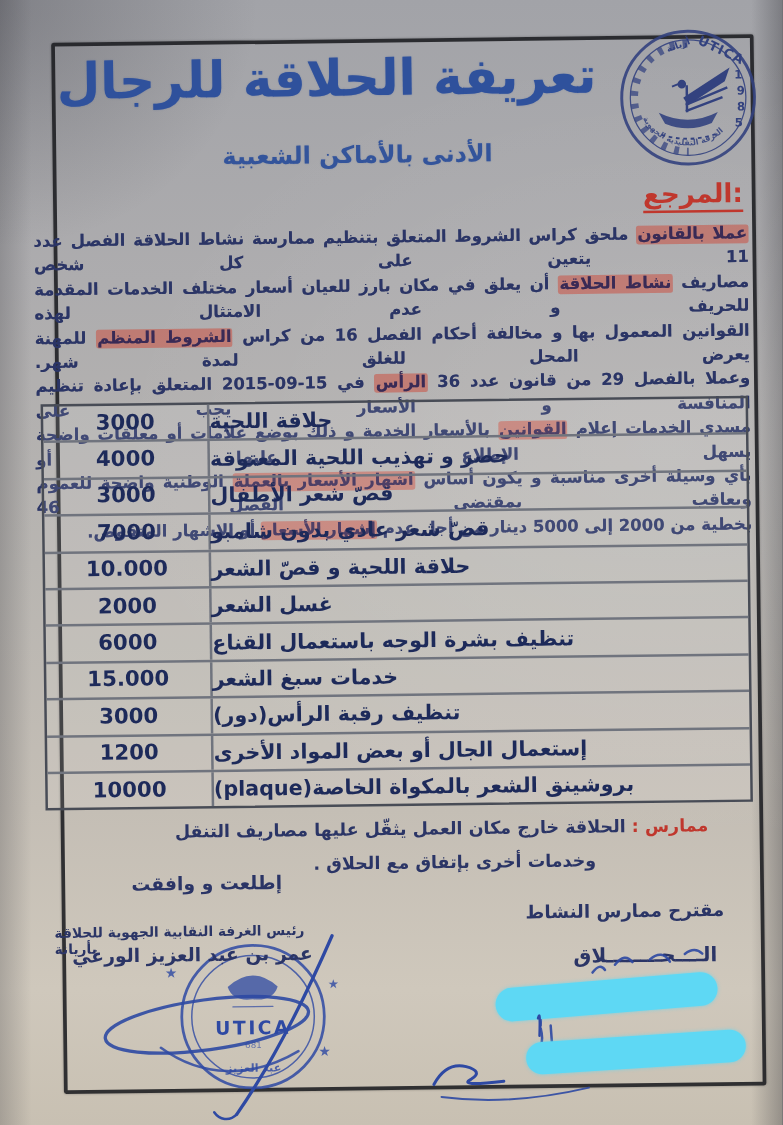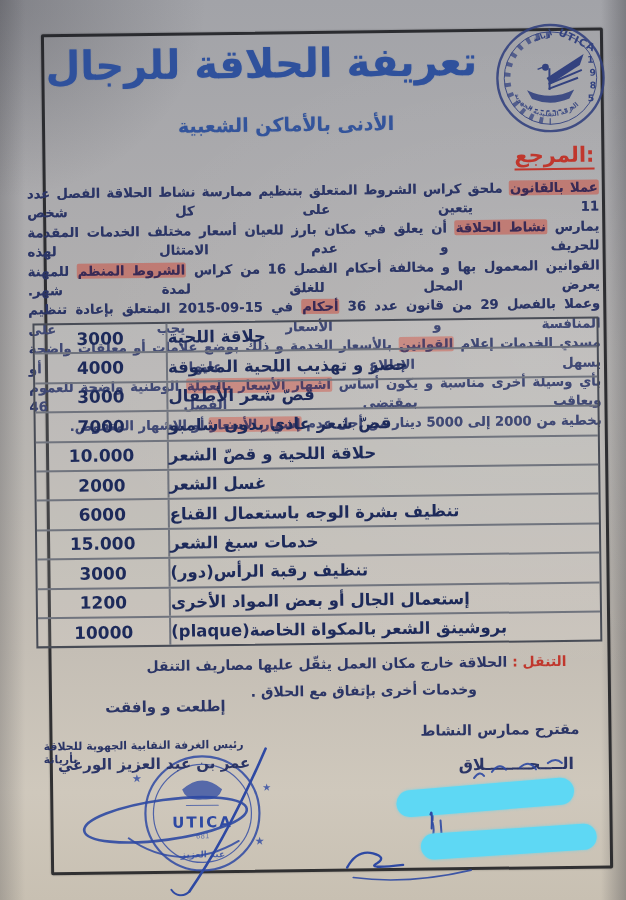--- a/index.html
+++ b/index.html
@@ -112,23 +112,23 @@
       </svg>
     </div>
 
     <div class="title">تعريفة الحلاقة للرجال</div>
     <div class="subtitle">الأدنى بالأماكن الشعبية</div>
 
     <div class="ref-label">المرجع:</div>
 
     <div class="para">
       <div class="line"><span></span><span class="hl">عملا بالقانون</span><span> ملحق كراس الشروط المتعلق بتنظيم ممارسة نشاط الحلاقة الفصل عدد 11 يتعين على كل شخص</span></div>
-      <div class="line"><span>يمارس </span><span class="hl">نشاط الحلاقة</span><span> أن يعلق في مكان بارز للعيان أسعار مختلف الخدمات المقدمة للحريف و عدم الامتثال لهذه</span></div>
+      <div class="line"><span>مصاريف </span><span class="hl">نشاط الحلاقة</span><span> أن يعلق في مكان بارز للعيان أسعار مختلف الخدمات المقدمة للحريف و عدم الامتثال لهذه</span></div>
       <div class="line"><span>القوانين المعمول بها و مخالفة أحكام الفصل 16 من كراس </span><span class="hl">الشروط المنظم</span><span> للمهنة يعرض المحل للغلق لمدة شهر.</span></div>
-      <div class="line"><span>وعملا بالفصل 29 من قانون عدد 36 </span><span class="hl">أحكام</span><span> في 15-09-2015 المتعلق بإعادة تنظيم المنافسة و الأسعار يجب على</span></div>
+      <div class="line"><span>وعملا بالفصل 29 من قانون عدد 36 </span><span class="hl">الرأس</span><span> في 15-09-2015 المتعلق بإعادة تنظيم المنافسة و الأسعار يجب على</span></div>
       <div class="line"><span>مسدي الخدمات إعلام </span><span class="hl">القوانين</span><span> بالأسعار الخدمة و ذلك بوضع علامات أو معلقات واضحة يسهل الإطلاع عليها أو</span></div>
       <div class="line"><span>بأي وسيلة أخرى مناسبة و يكون أساس </span><span class="hl">اشهار الأسعار بالعملة</span><span> الوطنية واضحة للعموم ويعاقب بمقتضى الفصل 46</span></div>
       <div class="line lastline"><span>بخطية من 2000 إلى 5000 دينار من أجل عدم </span><span class="hl">إشهار الأسعار</span><span> أو الإشهار المنقوص.</span></div>
     </div>
 
     <div class="ptable">
       <div class="prow">
           <div class="pcell">3000</div>
           <div class="scell">حلاقة  اللحية</div>
         </div>
@@ -167,21 +167,21 @@
       <div class="prow">
           <div class="pcell">1200</div>
           <div class="scell">إستعمال الجال أو بعض المواد الأخرى</div>
         </div>
       <div class="prow">
           <div class="pcell">10000</div>
           <div class="scell">بروشينق الشعر بالمكواة الخاصة(plaque)</div>
         </div>
     </div>
 
-    <div class="note1"><span class="red">التنقل :</span><span> الحلاقة خارج مكان العمل يثقّل عليها مصاريف التنقل</span></div>
+    <div class="note1"><span class="red">ممارس :</span><span> الحلاقة خارج مكان العمل يثقّل عليها مصاريف التنقل</span></div>
     <div class="note2">وخدمات أخرى بإتفاق مع الحلاق .</div>
     <div class="ack">إطلعت و وافقت</div>
 
     <div class="proposed">مقترح ممارس النشاط</div>
     <div class="role">رئيس الغرفة النقابية الجهوية للحلاقة بأريانة</div>
     <div class="halaq">الــــحــــــــلاق</div>
     <div class="name">عمر بن عبد العزيز الورغي</div>
 
     <svg class="stamp-svg" width="250" height="155" viewBox="0 0 250 155">
       <g fill="none" stroke="#2e49a3" stroke-linecap="round">

